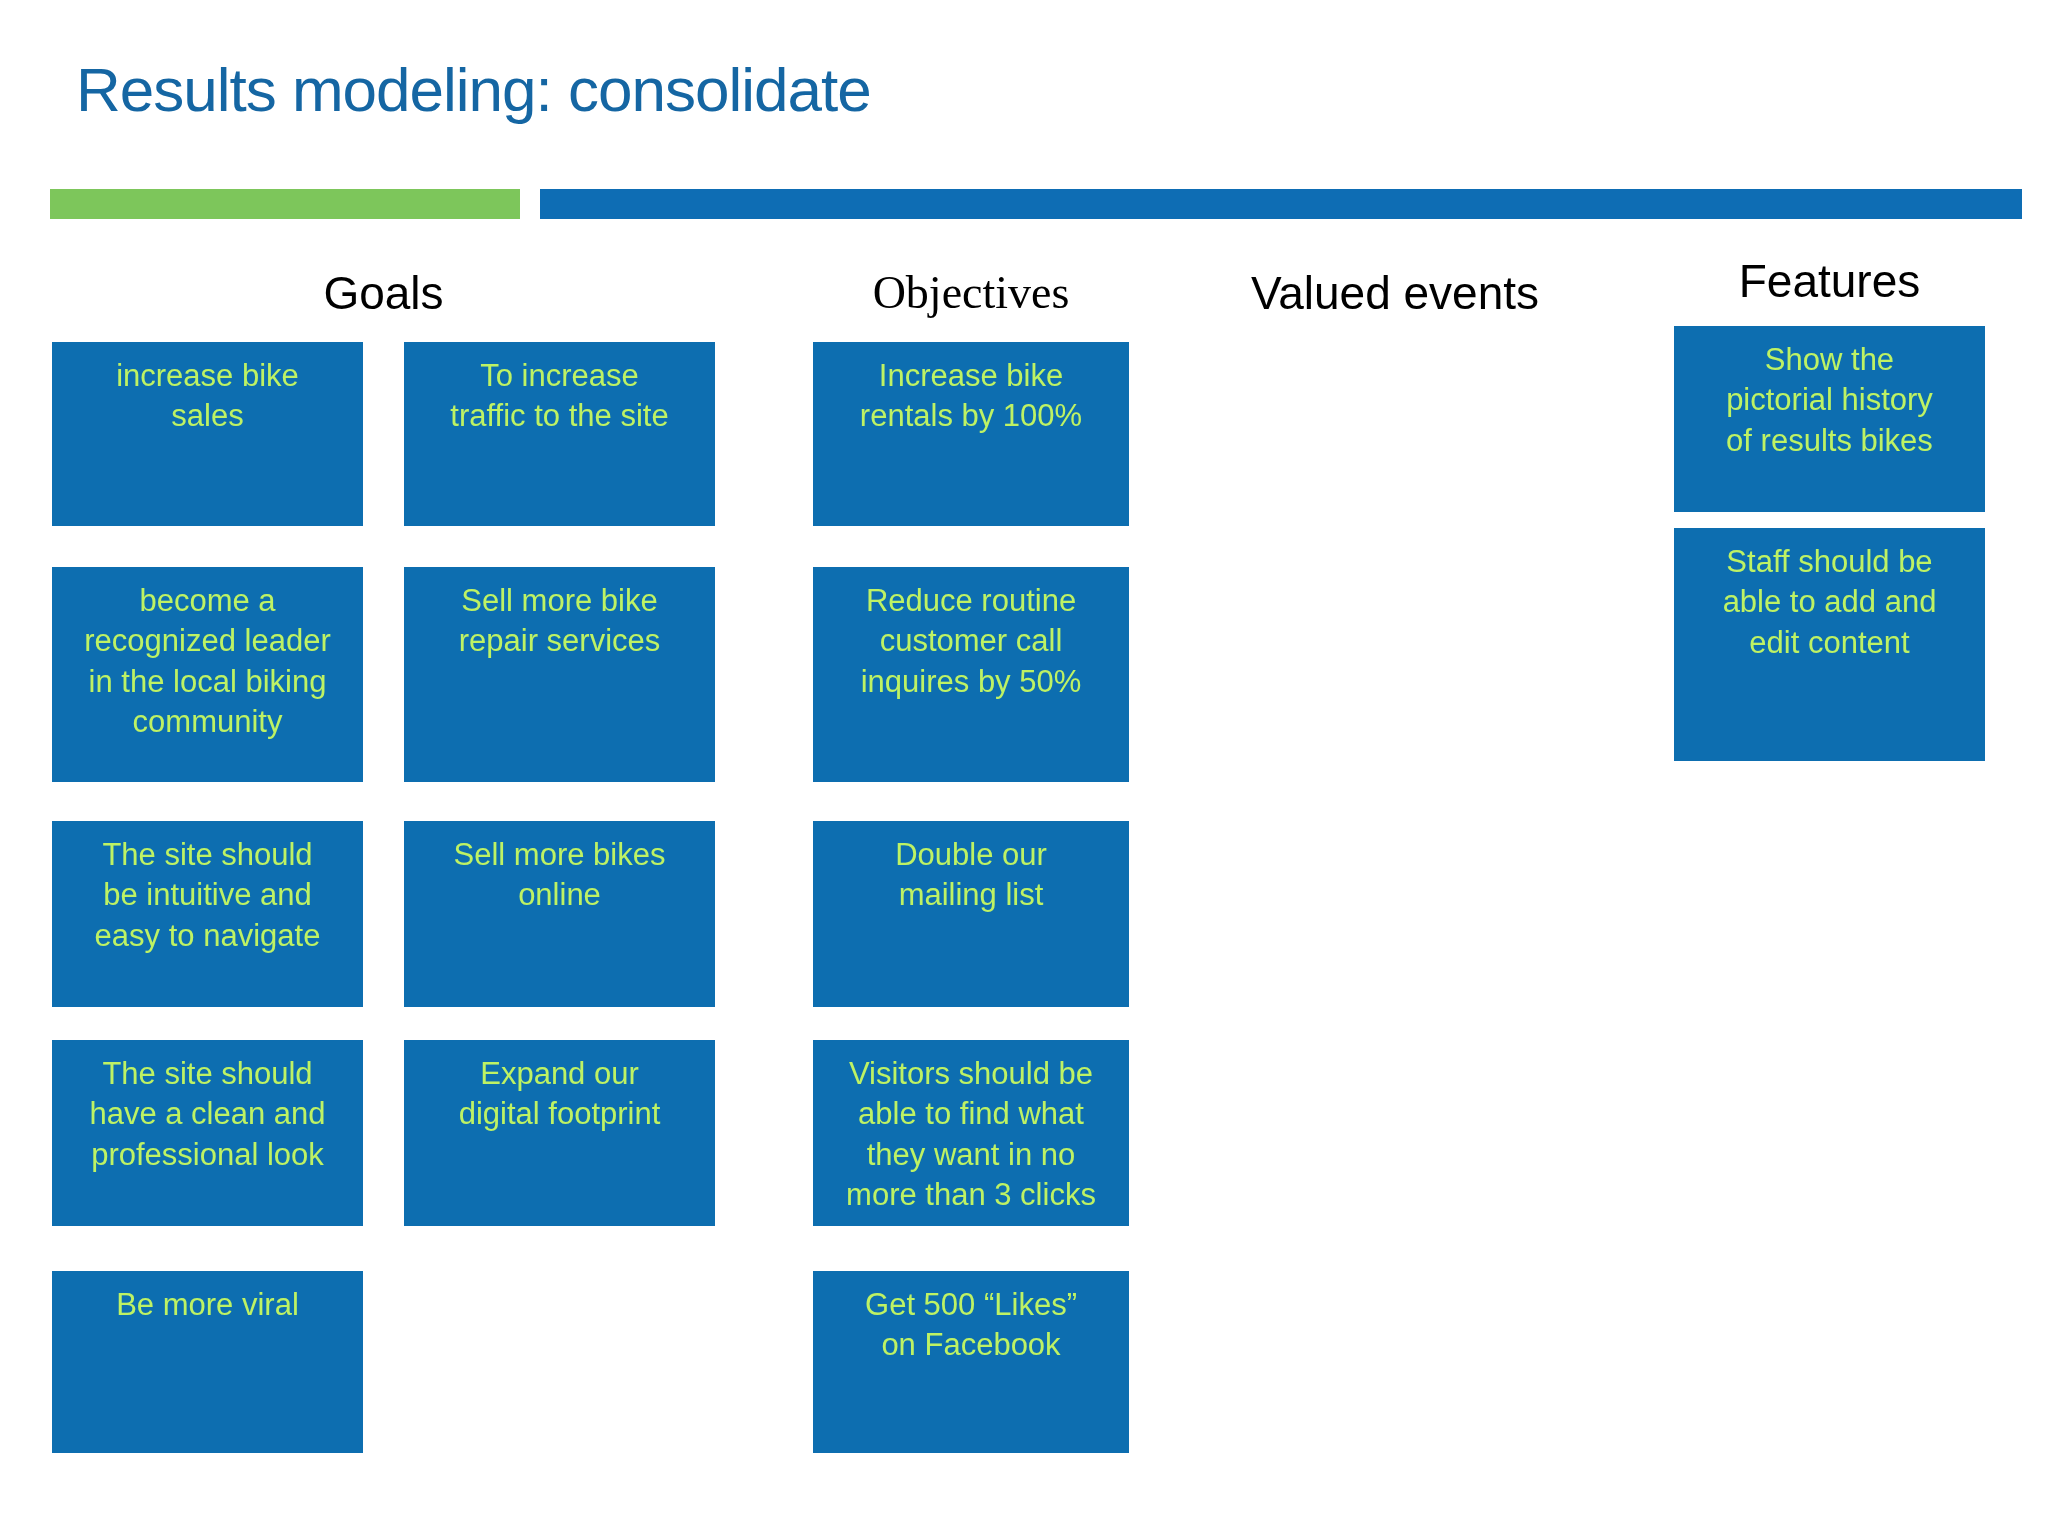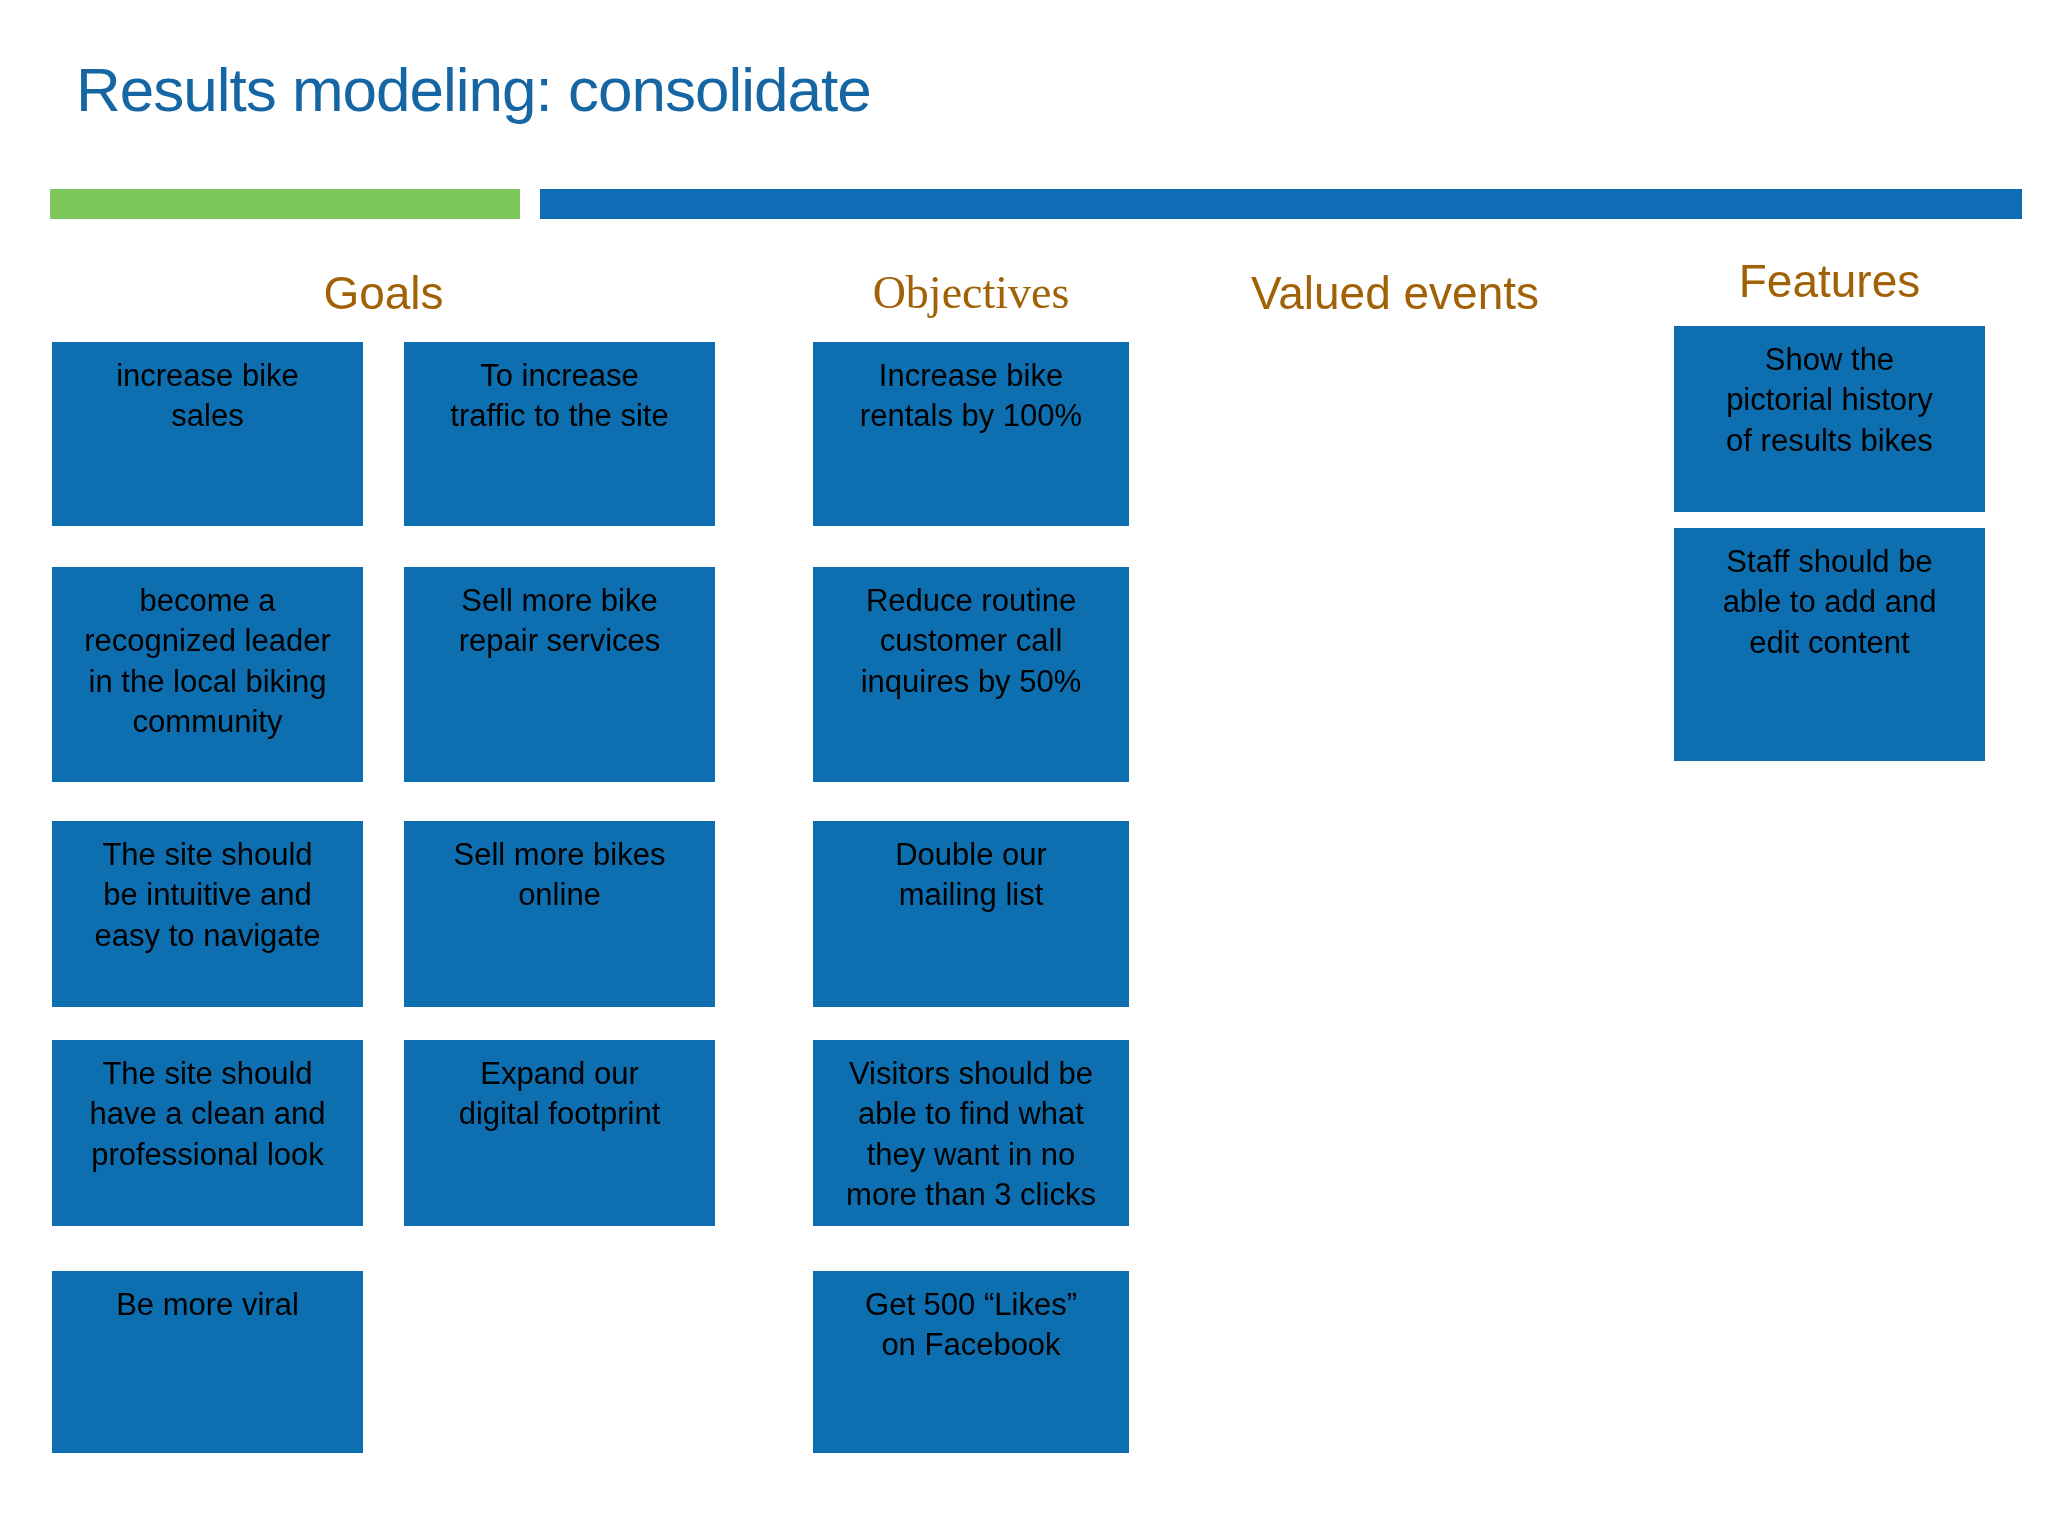--- a/index.html
+++ b/index.html
@@ -9,37 +9,37 @@
   }
   .title {
     position:absolute; left:76px; top:54px; margin:0;
     font-size:62px; font-weight:400; color:#1566a3; letter-spacing:-1px;
   }
   .bar { position:absolute; top:189px; height:30px; }
   .bar.green { left:50px; width:470px; background:#7dc65b; }
   .bar.blue  { left:540px; width:1482px; background:#0e6db4; }
 
   .colhead {
-    position:absolute; color:#a16207; font-size:46px; font-weight:400;
+    position:absolute; color:#000000; font-size:46px; font-weight:400;
     text-align:center; line-height:1.1;
   }
   #h-goals      { left:52px;   top:268px; width:663px; }
   #h-objectives { left:813px;  top:268px; width:316px;font-family:Liberation Serif, serif; }
   #h-valued     { left:1200px; top:268px; width:390px; }
   #h-features   { left:1674px; top:256px; width:311px; }
 
   .colwrap { position:absolute; display:flex; flex-direction:column; }
   #goals-col1    { left:52px;   top:342px; width:311px; }
   #goals-col2    { left:404px;  top:342px; width:311px; }
   #objectives-col{ left:813px;  top:342px; width:316px; }
   #valued-col    { left:1200px; top:342px; width:332px; }
   #features-col  { left:1674px; top:326px; width:311px; }
 
   .card {
-    background:#0d6eb0; color:#000000; box-sizing:border-box;
+    background:#0d6eb0; color:#bef264; box-sizing:border-box;
     font-size:31px; line-height:1.3; text-align:center;
     padding:14px 10px 0; white-space:pre-line;
   }
   .h184{height:184px} .h187{height:215px} .h186{height:186px}
   .h182{height:182px} .h193{height:233px}
   .mb41{margin-bottom:41px} .mb39{margin-bottom:39px} .mb33{margin-bottom:33px}
   .mb45{margin-bottom:45px} .mb22{margin-bottom:16px}
 </style>
 </head>
 <body>

